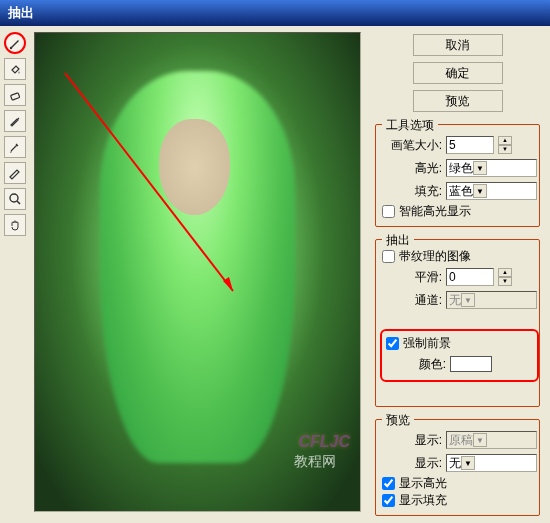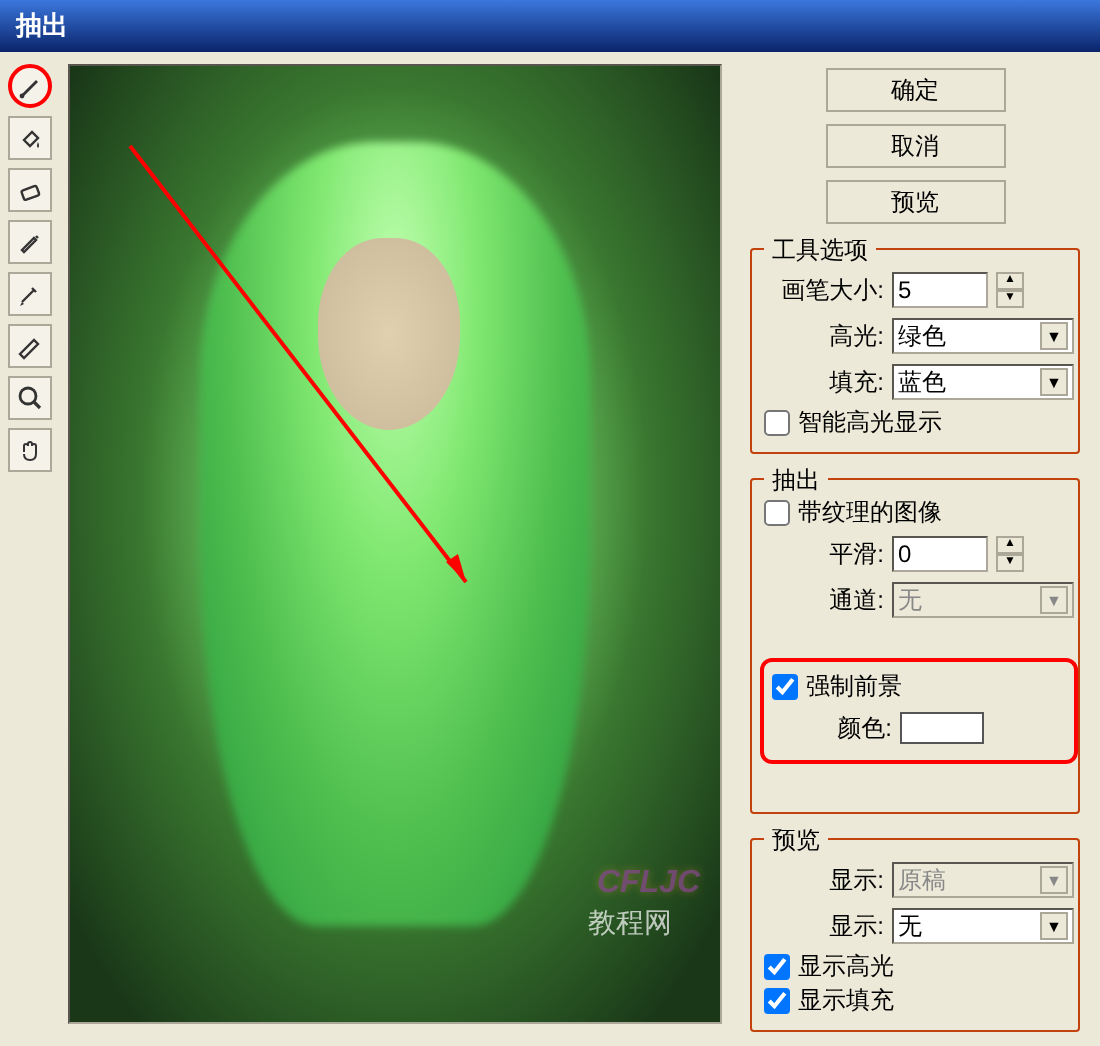--- a/index.html
+++ b/index.html
@@ -29,21 +29,21 @@
 .btn-row { display: flex; justify-content: center; }
 .dlg-btn { width: 90px; height: 22px; border: 1px solid #aca899; background: #ece9d8; font-size: 12px; cursor: pointer; }
 
 .group { border: 1px solid #c2410c; border-radius: 2px; padding: 8px 2px 6px 6px; position: relative; margin-top: 6px; }
 .group-title { position: absolute; top: -8px; left: 6px; background: #ece9d8; padding: 0 4px; font-size: 12px; }
 .row { display: flex; align-items: center; height: 22px; gap: 4px; margin: 1px 0; }
 .row-label { width: 60px; text-align: right; font-size: 12px; }
 .num-input { width: 48px; height: 18px; border: 1px inset #aca899; background: #fff; font-size: 12px; padding: 0 2px; }
 .spin { width: 14px; height: 18px; display: flex; flex-direction: column; }
 .spin-b { width: 14px; height: 9px; border: 1px solid #aca899; background: #ece9d8; font-size: 6px; line-height: 6px; text-align: center; cursor: pointer; }
-.select { flex: 1; height: 18px; border: 1px inset #aca899; background: #fff; display: flex; align-items: center; justify-content: space-between; padding: 0 2px; font-size: 12px; cursor: pointer; }
+.select { flex: 1; height: 18px; border: 1px inset #aca899; background: #fff; display: flex; align-items: center; padding: 0 2px; font-size: 12px; cursor: pointer; }
 .select.disabled { background: #ece9d8; color: #888; }
 .sel-arrow { width: 14px; height: 14px; background: #ece9d8; border: 1px solid #aca899; display: flex; align-items: center; justify-content: center; font-size: 8px; }
 .cb { display: flex; align-items: center; gap: 4px; font-size: 12px; }
 .cb input { width: 13px; height: 13px; }
 .color-swatch { width: 42px; height: 16px; border: 1px solid #555; background: #fff; cursor: pointer; }
 .force-box { border: 2px solid red; border-radius: 6px; padding: 4px 4px; margin: 18px -2px; }
 </style>
 </head>
 <body>
 
@@ -109,24 +109,24 @@
         <line class="arrow-line" x1="2" y1="2" x2="170" y2="220"></line>
         <polygon class="arrow-head" points="170,220 160,210 166,206"></polygon>
       </svg>
       <div class="watermark">CFLJC</div>
       <div class="watermark3">教程网</div>
     </div>
   </div>
 
   <div class="rpanel">
     <div class="btn-row">
+        <button class="dlg-btn">取消</button>
+      </div>
+    <div class="btn-row">
         <button class="dlg-btn">确定</button>
-      </div>
-    <div class="btn-row">
-        <button class="dlg-btn">取消</button>
       </div>
     <div class="btn-row">
         <button class="dlg-btn">预览</button>
       </div>
 
     <div class="group">
       <div class="group-title">工具选项</div>
       <div class="row">
         <span class="row-label">画笔大小:</span>
         <input class="num-input" value="5" style="">

